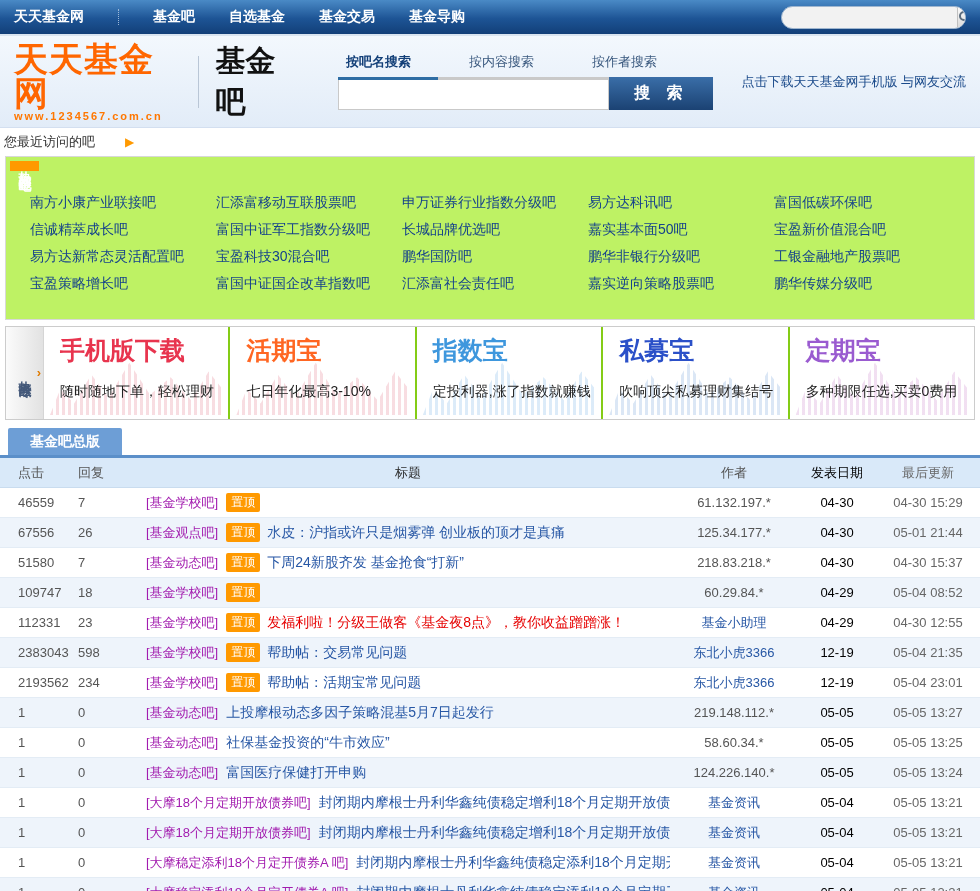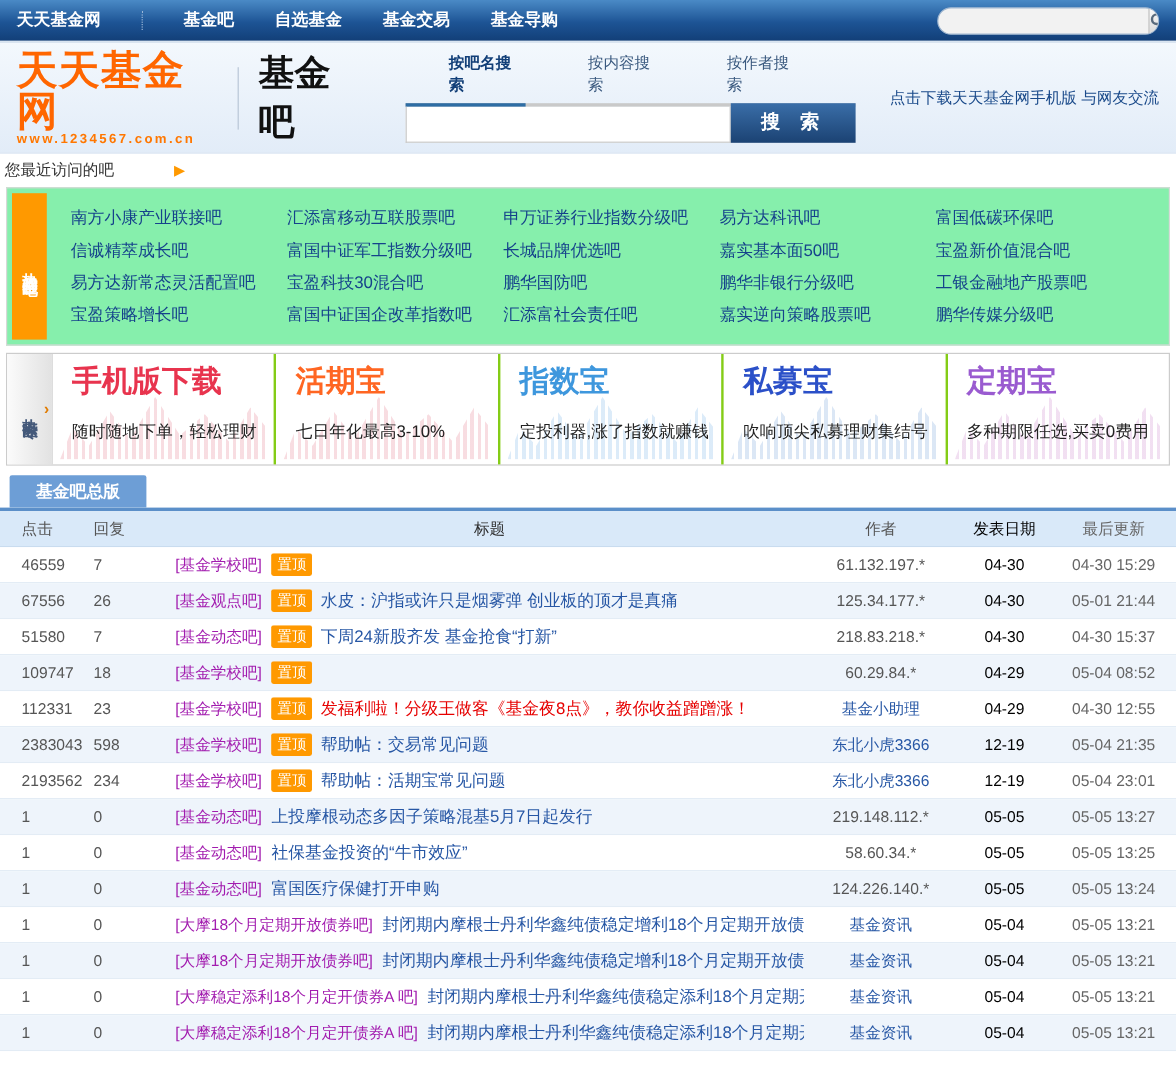--- a/index.html
+++ b/index.html
@@ -19,38 +19,38 @@
     border-left:1px solid #c0c0c0; display:flex; align-items:center; justify-content:center; }
 
   
   .header{ height:92px; background:linear-gradient(#f3f8fd,#e2ecf8); border-bottom:1px solid #d3dff0;
     display:flex; align-items:center; padding:0 14px; }
   .logo-title{ color:#f60; font-size:34px; font-weight:bold; line-height:34px; letter-spacing:1px; }
   .logo-url{ color:#f70; font-size:11px; font-weight:bold; letter-spacing:2px; }
   .logo-sep{ height:52px; border-left:1px solid #b9c6d6; margin:0 16px; }
   .section-title{ font-size:30px; font-weight:bold; color:#111; }
   .search-module{ margin-left:36px; width:390px; }
-  .search-tabs{ display:flex;margin-left:28px; }
+  .search-tabs{ display:flex; }
   .search-tab{ font-size:13px; color:#39587e; padding:0 8px 6px 8px; margin-right:42px; }
   .search-tab.active{ color:#123f78; font-weight:bold; }
   .tab-rule{ display:flex; height:3px; background:#c9c9c9; }
   .tab-rule .seg-active{ width:100px; background:#2e6da4; }
   .search-row{ display:flex; }
   .search-input{ flex:1; height:30px; border:1px solid #c9c9c9; border-top:none; outline:none; padding:0 8px; font-size:14px; }
   .search-btn{ width:104px; height:33px; margin-top:-3px; border:none; cursor:pointer;
     background:linear-gradient(#3a6ea8,#1b4273); color:#fff; font-size:16px; font-weight:bold; letter-spacing:6px; }
   .header-links{ margin-left:28px; font-size:13px; color:#1a4a8a; white-space:nowrap; }
   .header-links a{ color:#1a4a8a; }
 
   
-  .recent-bar{ height:28px; display:flex; align-items:center; padding:0 4px; font-size:13px; color:#333;gap:20px; }
+  .recent-bar{ height:28px; display:flex; align-items:center; padding:0 4px; font-size:13px; color:#333; }
   .recent-arrow{ color:#ff9900; font-size:12px; margin-left:30px; }
 
   
-  .hotbox{ margin:0 5px 6px 5px; border:1px solid #d8d8d8; background:#86efac; display:flex; padding:4px; height:132px; }
+  .hotbox{ margin:0 5px 6px 5px; border:1px solid #d8d8d8; background:#bef264; display:flex; padding:4px; height:164px;flex-direction:column; }
   .hot-side{ width:29px; background:#ff9900; color:#fff; font-size:13px; font-weight:bold;
     writing-mode:vertical-rl; text-orientation:upright; display:flex; align-items:center; justify-content:center; letter-spacing:2px; }
   .hot-links{ flex:1; display:grid; grid-template-columns:repeat(5,1fr); align-content:center;
     row-gap:9px; padding:4px 10px 4px 20px; }
   .hot-links a{ color:#15428b; font-size:14px; white-space:nowrap; overflow:hidden; }
 
   
   .hotzone{ margin:0 5px 8px 5px; border:1px solid #ccc; background:#fff; display:flex; height:94px; }
   .zone-side{ width:38px; background:linear-gradient(90deg,#fbfbfb,#e2e2e2); border-right:1px solid #d5d5d5;
     display:flex; align-items:center; justify-content:center; position:relative; }

